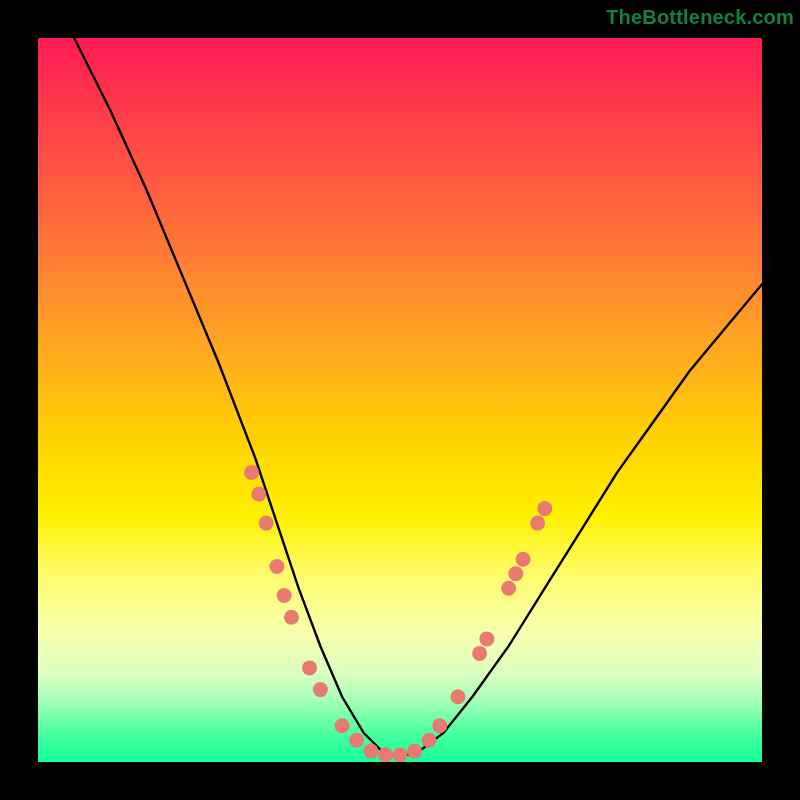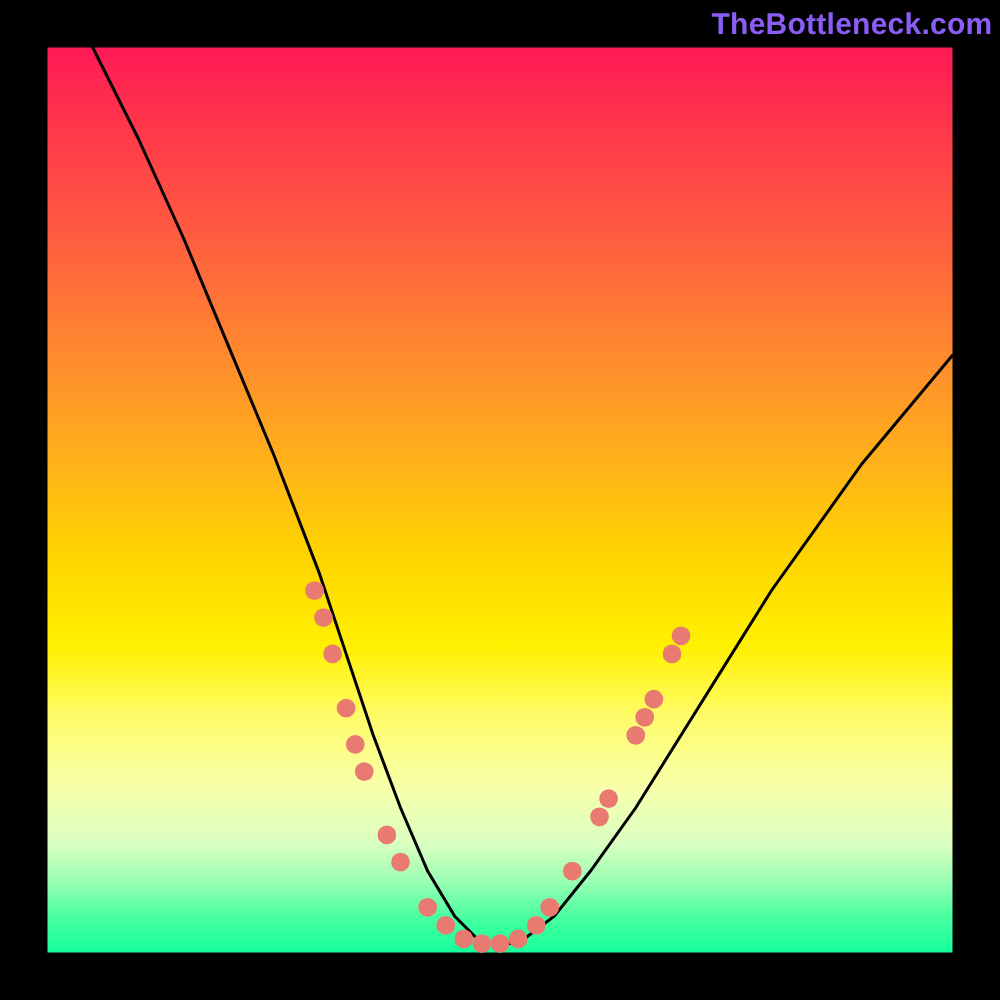--- a/index.html
+++ b/index.html
@@ -36,22 +36,22 @@
       #f7ffac 82%,
       #d9ffc2 88%,
       #9cffb4 92%,
       #4affa0 96%,
       #14ff9a 100%);
   }
   .watermark {
     position: absolute;
     right: 6px;
     top: 6px;
-    color: #8b5cf6;
-    font-size: 24px;
+    color: #15803d;
+    font-size: 20px;
     font-weight: 600;
     letter-spacing: 0.2px;
     user-select: none;
   }
   svg.curve {
     position: absolute;
     left: 38px;
     top: 38px;
     width: 724px;
     height: 724px;

